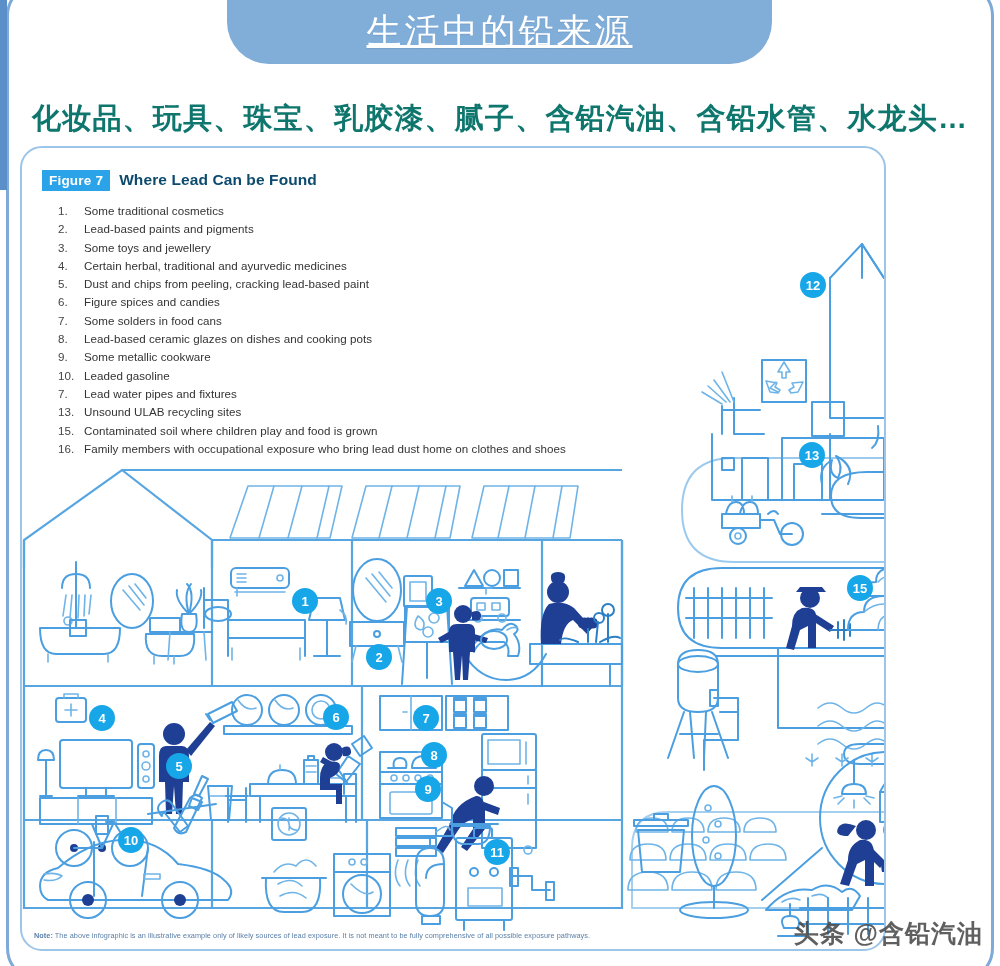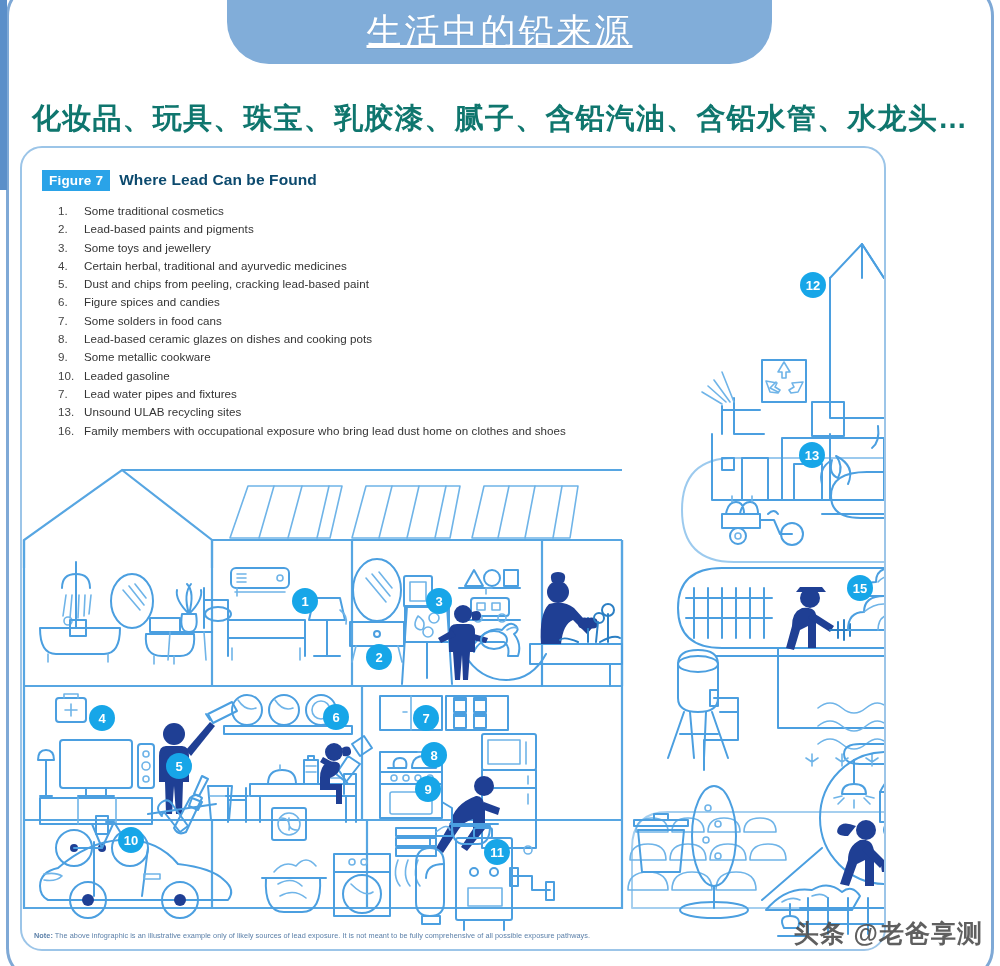--- a/index.html
+++ b/index.html
@@ -132,20 +132,24 @@
         <span class="li-num">10.</span>
         <span class="li-txt">Leaded gasoline</span>
       </div>
       <div class="li">
         <span class="li-num">7.</span>
         <span class="li-txt">Lead water pipes and fixtures</span>
       </div>
       <div class="li">
         <span class="li-num">13.</span>
         <span class="li-txt">Unsound ULAB recycling sites</span>
+      </div>
+      <div class="li">
+        <span class="li-num">15.</span>
+        <span class="li-txt">Contaminated soil where children play and food is grown</span>
       </div>
       <div class="li">
         <span class="li-num">16.</span>
         <span class="li-txt">Family members with occupational exposure who bring lead dust home on clothes and shoes</span>
       </div>
     </div>
 
   <svg id="illustration" viewBox="0 0 957 805">
 
     <g>
@@ -667,13 +671,13 @@
         </g>
       </g>
   </svg>
 
   <div id="fig-note">
     <b>Note:</b>
     <span>The above infographic is an illustrative example only of likely sources of lead exposure. It is not meant to be fully comprehensive of all possible exposure pathways.</span>
   </div>
 </div>
 
-<div id="watermark">头条 @老爸享测</div>
+<div id="watermark">头条 @含铅汽油</div>
 
 </body></html>

